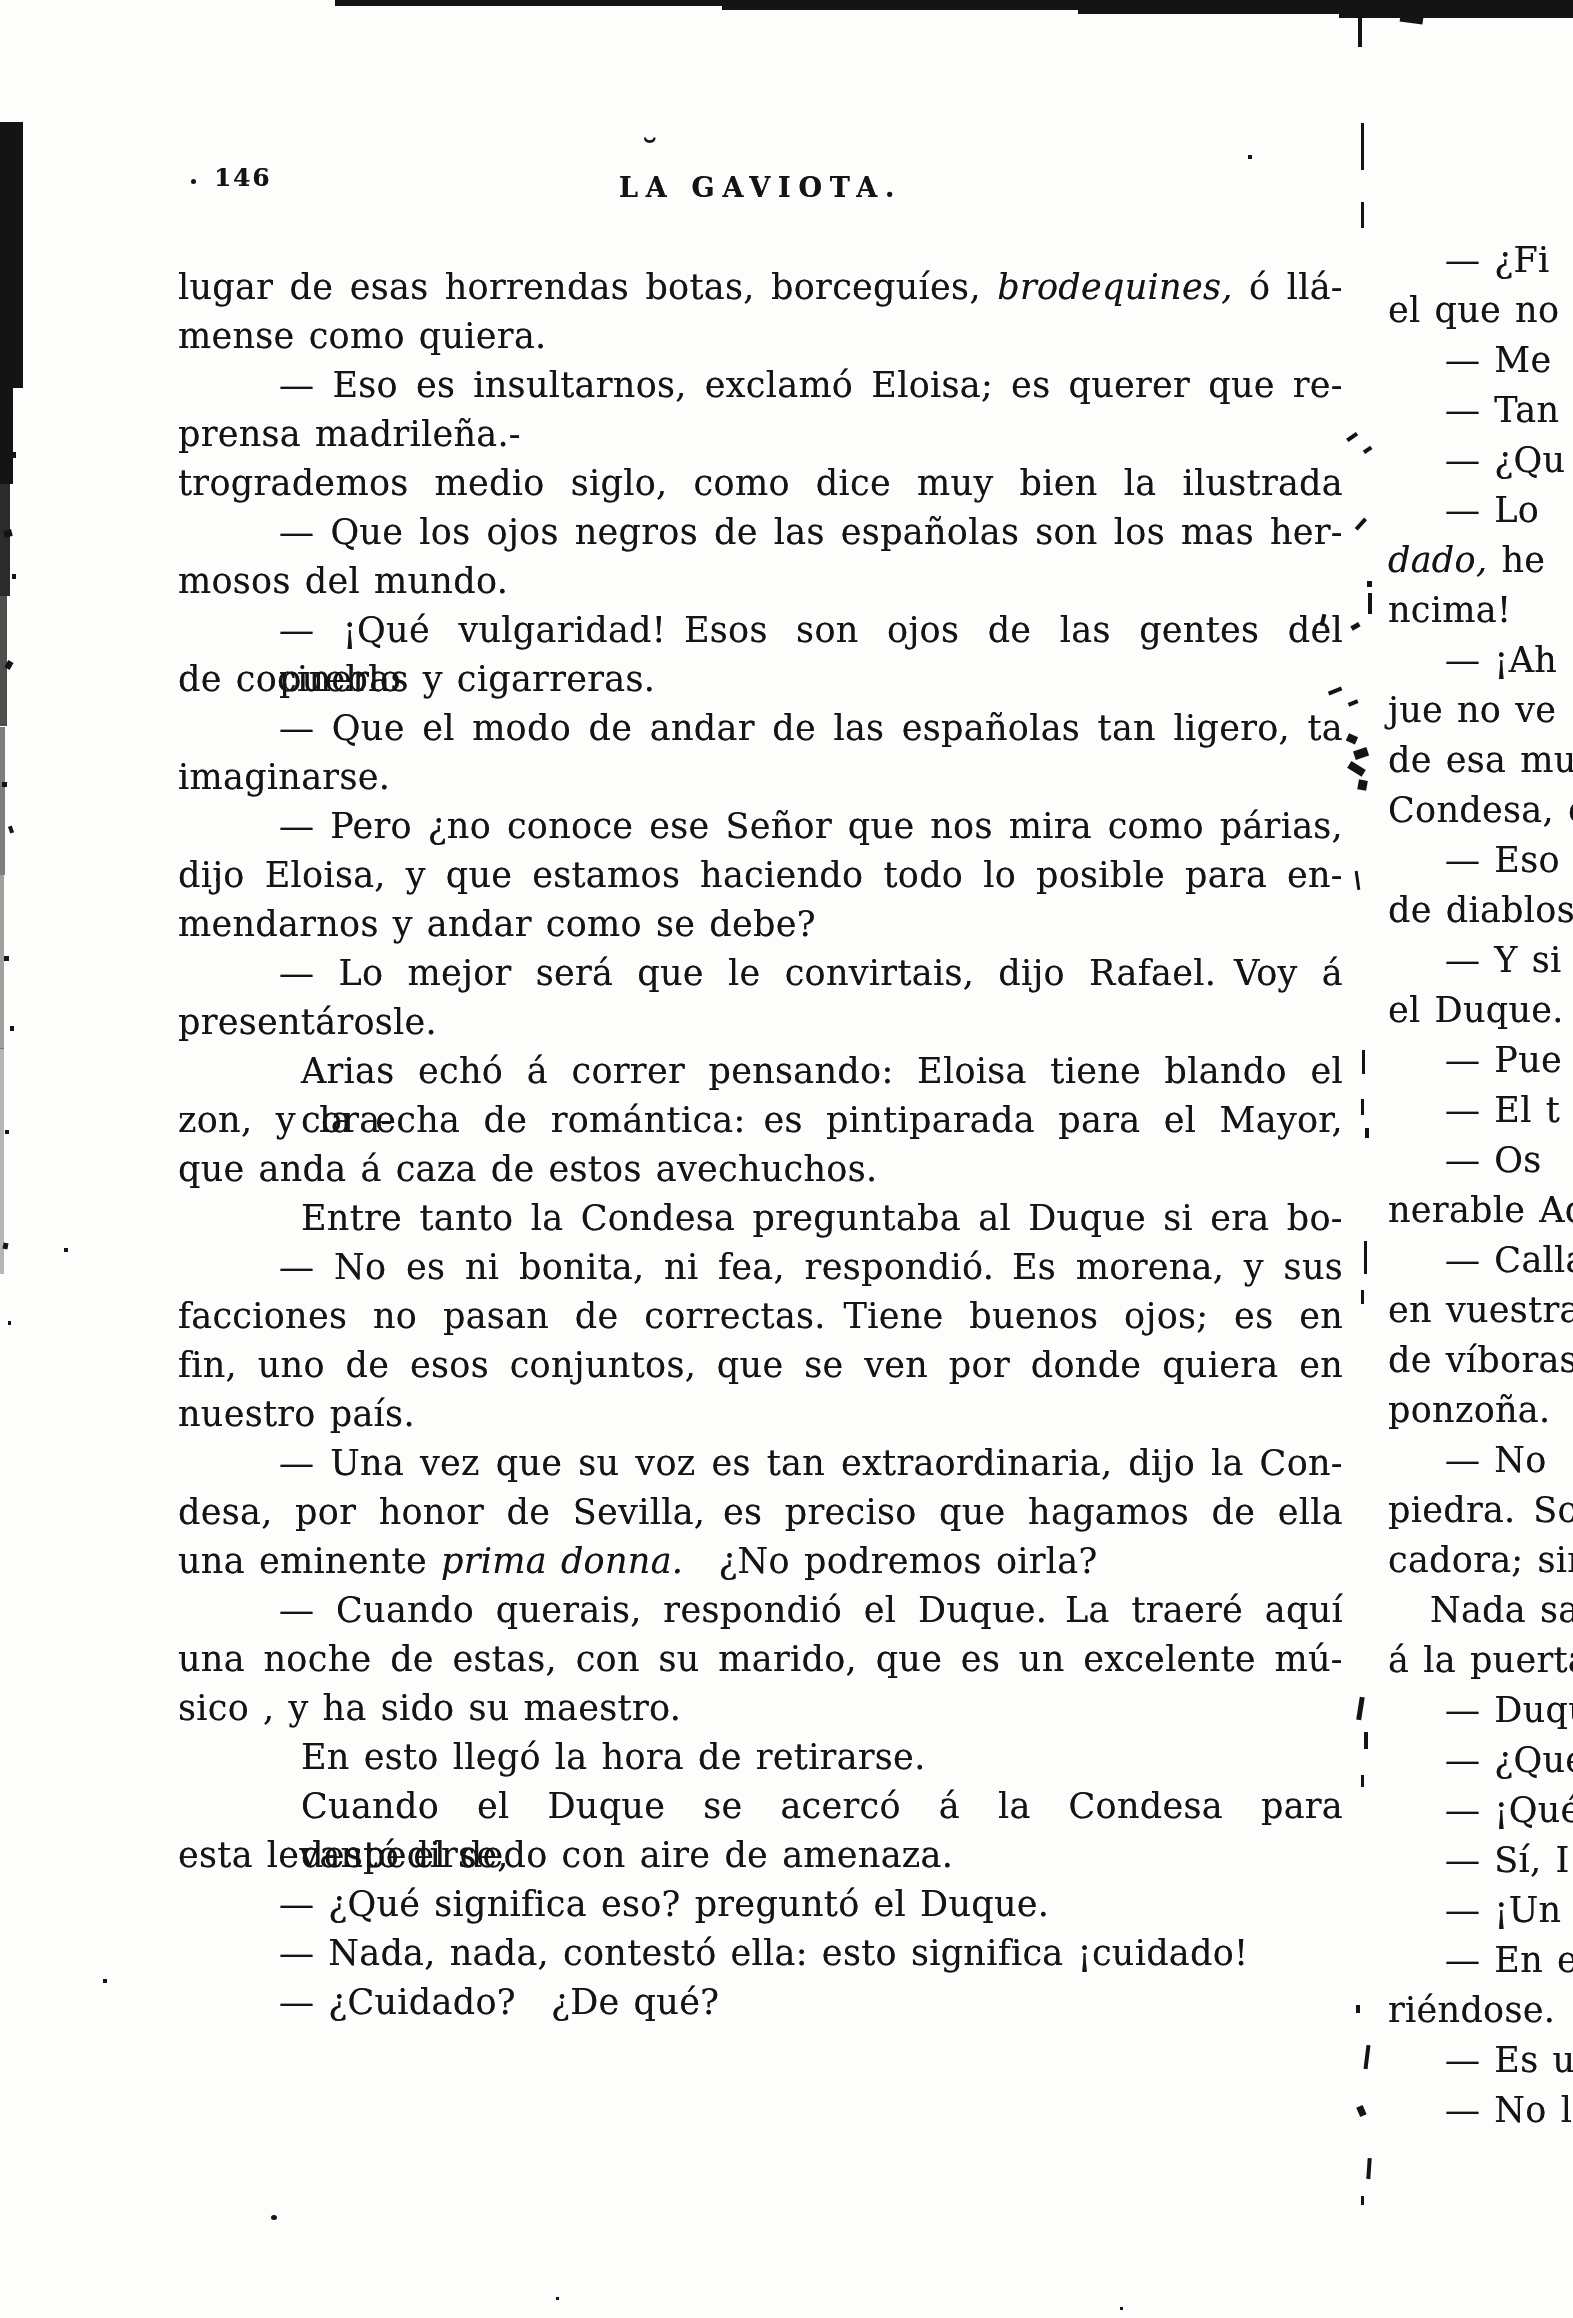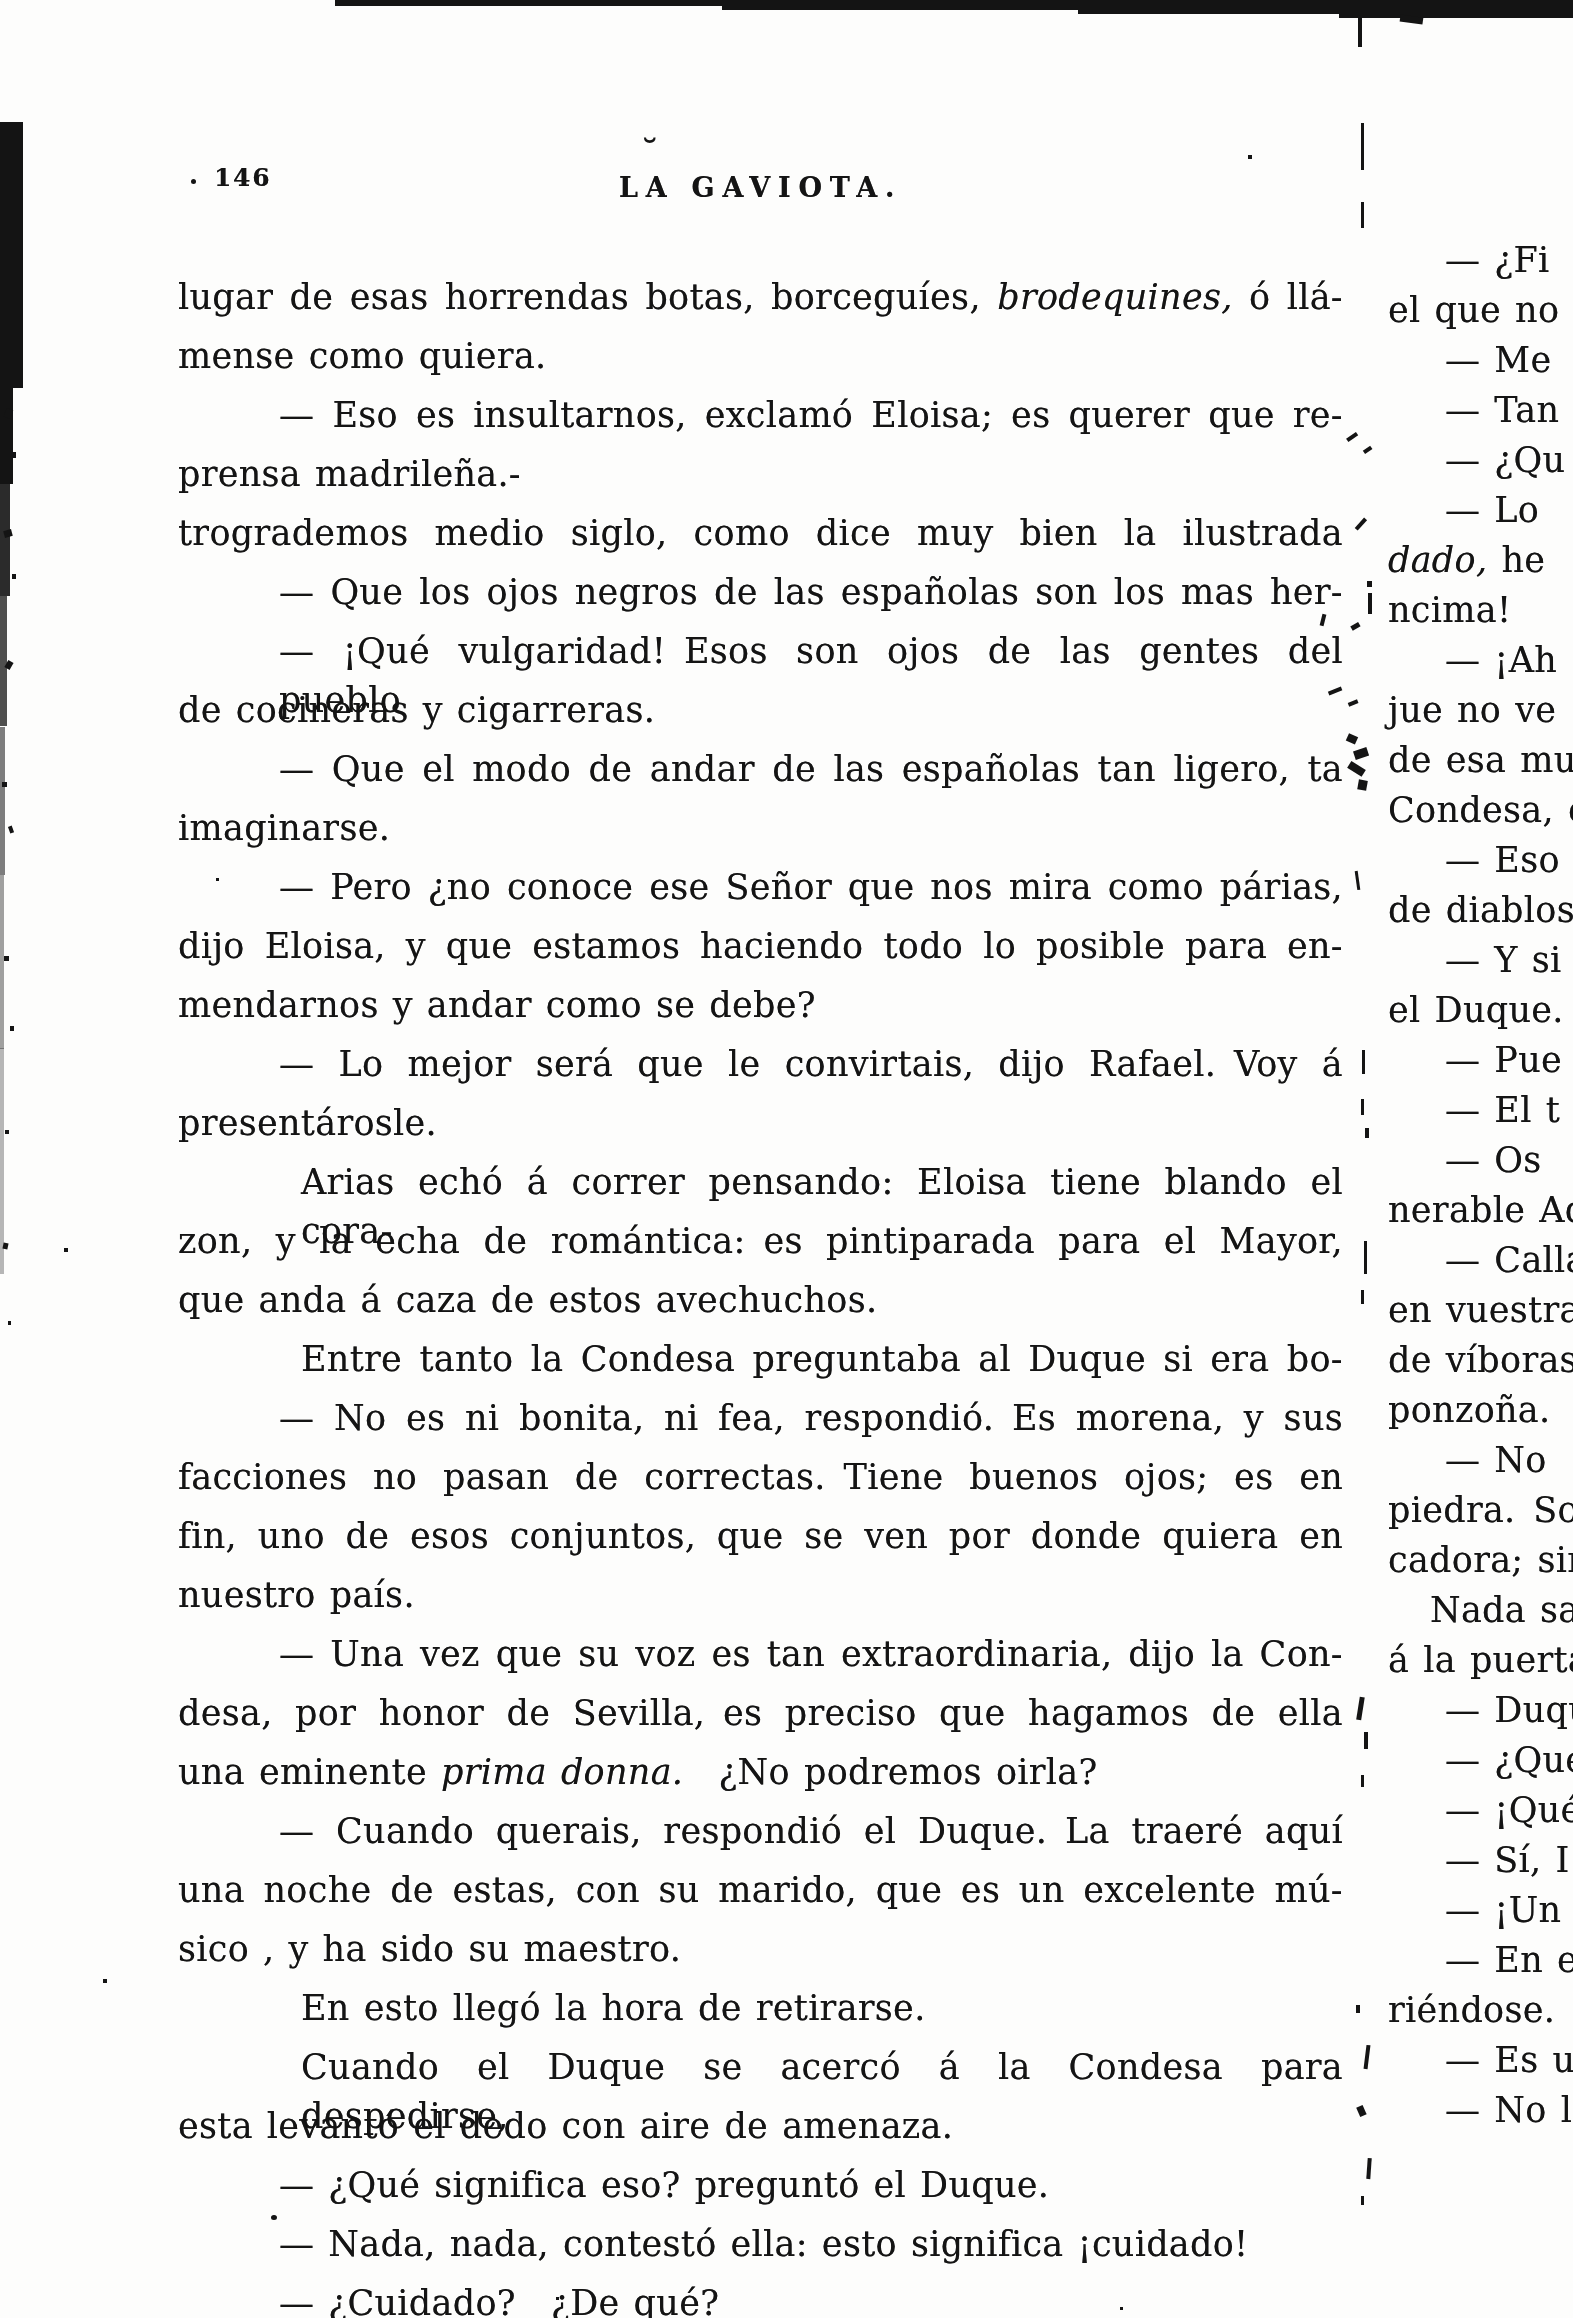--- a/index.html
+++ b/index.html
@@ -16,21 +16,21 @@
   }
   #header-title{
     position:absolute;left:178px;top:172px;width:1165px;text-align:center;
     font-size:27px;font-weight:bold;letter-spacing:7.8px;
   }
   #breve-mark{position:absolute;left:641px;top:132px;font-size:35px;font-weight:bold;}
   #left-column{
     position:absolute;left:178px;top:263px;width:1165px;
     font-size:35px;letter-spacing:0.3px;word-spacing:2.6px;
   }
-  #left-column .ln{height:49px;line-height:49px;white-space:nowrap;margin-top:10px;}
+  #left-column .ln{height:49px;line-height:49px;white-space:nowrap;}
   #left-column .just{text-align:justify;text-align-last:justify;white-space:normal;}
   .ind1{padding-left:123px;}
   .ind2{padding-left:101px;}
   #right-column{
     position:absolute;left:1388px;top:235px;width:261px;
     font-size:35px;letter-spacing:0.3px;word-spacing:2.6px;
   }
   #right-column .ln{height:50px;line-height:50px;white-space:nowrap;}
   .rind1{padding-left:42px;}
   .rind2{padding-left:57px;}
@@ -45,20 +45,21 @@
 <div id="header-title" class="txt">LA GAVIOTA.</div>
 <div id="breve-mark">˘</div>
 
 <div id="left-column" class="txt">
     <div class="ln just"><span>lugar de esas horrendas botas, borceguíes, </span><span class="it">brodequines,</span><span> ó llá-</span></div>
     <div class="ln"><span>mense como quiera.</span></div>
     <div class="ln just ind2"><span>— Eso es insultarnos, exclamó Eloisa; es querer que re-</span></div>
     <div class="ln"><span>prensa madrileña.-</span></div>
     <div class="ln just"><span>trogrademos medio siglo, como dice muy bien la ilustrada</span></div>
     <div class="ln just ind2"><span>— Que los ojos negros de las españolas son los mas her-</span></div>
+    <div class="ln"><span>mosos del mundo.</span></div>
     <div class="ln just ind2"><span>— ¡Qué vulgaridad! Esos son ojos de las gentes del pueblo</span></div>
     <div class="ln"><span>de cocineras y cigarreras.</span></div>
     <div class="ln just ind2"><span>— Que el modo de andar de las españolas tan ligero, ta</span></div>
     <div class="ln"><span>imaginarse.</span></div>
     <div class="ln just ind2"><span>— Pero ¿no conoce ese Señor que nos mira como párias,</span></div>
     <div class="ln just"><span>dijo Eloisa, y que estamos haciendo todo lo posible para en-</span></div>
     <div class="ln"><span>mendarnos y andar como se debe?</span></div>
     <div class="ln just ind2"><span>— Lo mejor será que le convirtais, dijo Rafael. Voy á</span></div>
     <div class="ln"><span>presentárosle.</span></div>
     <div class="ln just ind1"><span>Arias echó á correr pensando: Eloisa tiene blando el cora-</span></div>

